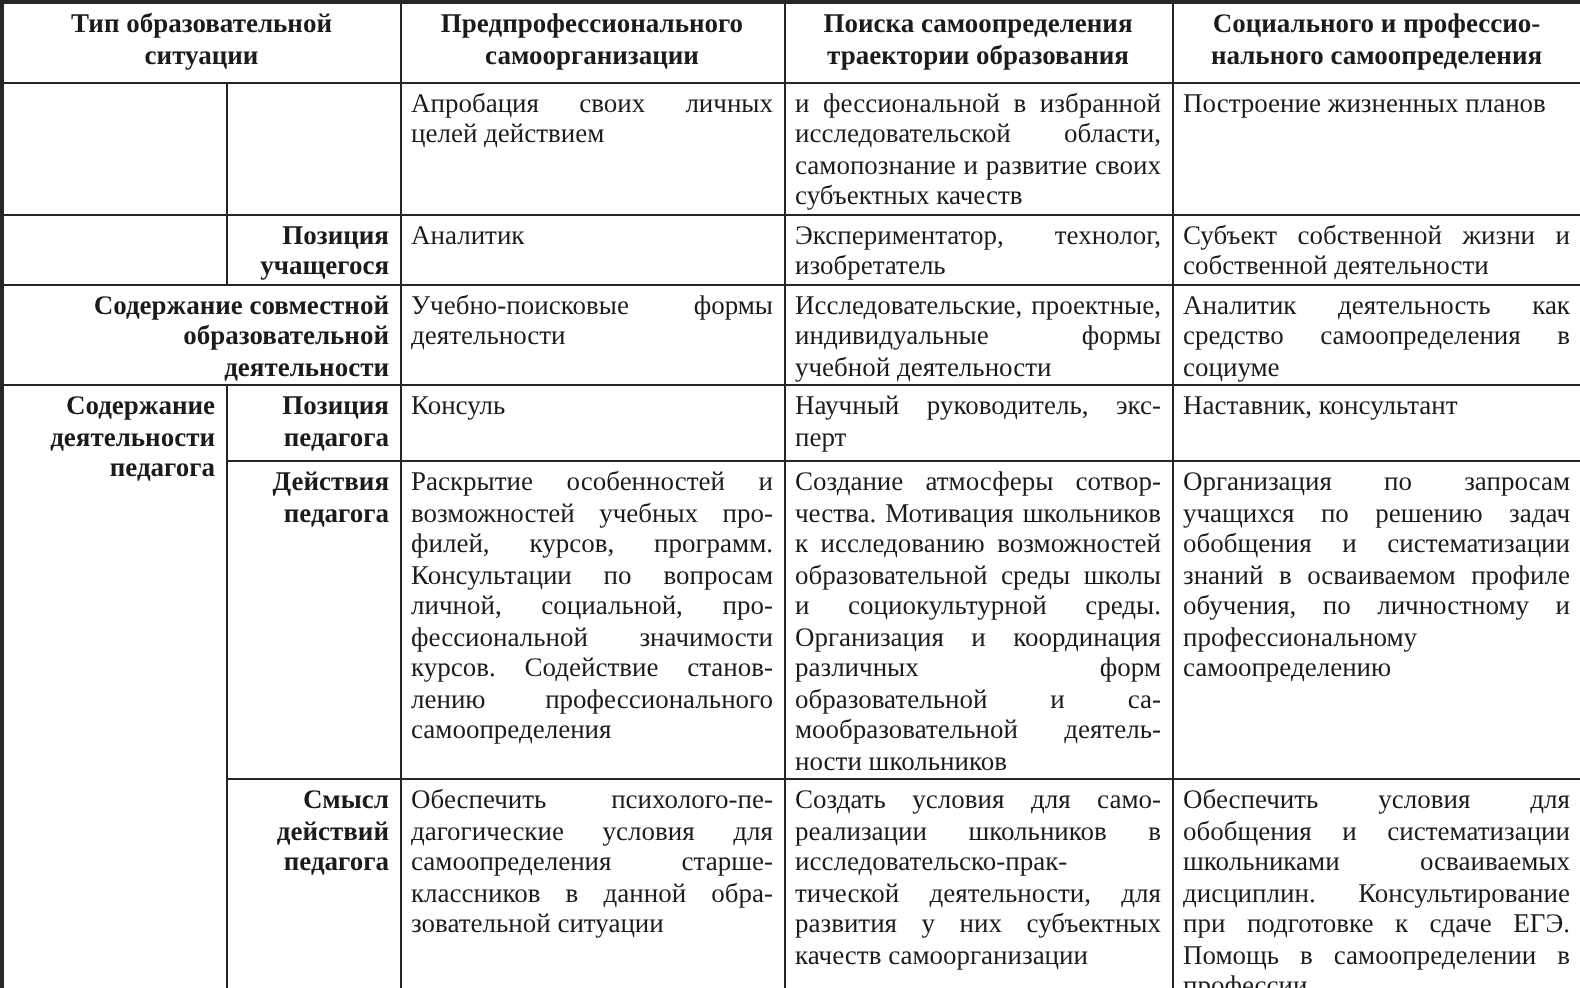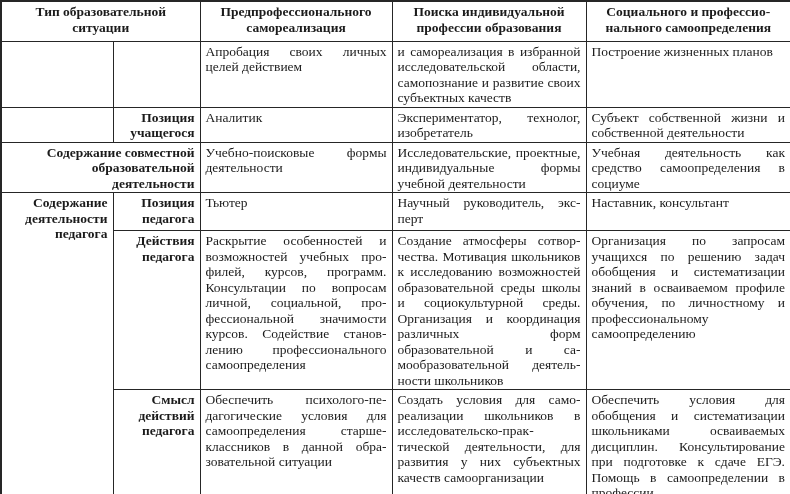--- a/index.html
+++ b/index.html
@@ -61,52 +61,52 @@
       <col style="width:112px">
       <col style="width:87px">
       <col style="width:192px">
       <col style="width:194px">
       <col style="width:205px">
     </colgroup>
 
     <tbody>
         <tr class="rh">
       <td class="hdr" colspan="2">Тип образовательной ситуации</td>
-      <td class="hdr">Предпрофессионального самореализация</td>
-      <td class="hdr">Поиска индивидуальной профессии образования</td>
+      <td class="hdr">Предпрофессионального самоорганизации</td>
+      <td class="hdr">Поиска самоопределения траектории образования</td>
       <td class="hdr">Социального и профессио­нального самоопределения</td>
     </tr>
 
     <tr class="r1">
       <td></td>
       <td></td>
       <td class="just">Апробация своих личных целей действием</td>
-      <td class="just">и самореализация в избран­ной исследовательской обла­сти, самопознание и развитие своих субъектных качеств</td>
+      <td class="just">и фессиональной в избран­ной исследовательской обла­сти, самопознание и развитие своих субъектных качеств</td>
       <td class="just">Построение жизненных пла­нов</td>
     </tr>
 
     <tr class="r2">
       <td></td>
       <td class="lbl">Позиция учащегося</td>
       <td class="just">Аналитик</td>
       <td class="just">Экспериментатор, технолог, изобретатель</td>
       <td class="just">Субъект собственной жизни и собственной деятельности</td>
     </tr>
 
     <tr class="r3">
       <td class="lbl" colspan="2">Содержание совместной образовательной деятельности</td>
       <td class="just">Учебно-поисковые формы деятельности</td>
       <td class="just">Исследовательские, проект­ные, индивидуальные фор­мы учебной деятельности</td>
-      <td class="just">Учебная деятельность как средство самоопределения в социуме</td>
+      <td class="just">Аналитик деятельность как средство самоопределения в социуме</td>
     </tr>
 
     <tr class="r4">
       <td class="lbl" rowspan="3">Содержание деятельности педагога</td>
       <td class="lbl">Позиция педагога</td>
-      <td class="just">Тьютер</td>
+      <td class="just">Консуль</td>
       <td class="just">Научный руководитель, экс­перт</td>
       <td class="just">Наставник, консультант</td>
     </tr>
 
     <tr class="r5">
       <td class="lbl">Действия педагога</td>
       <td class="just">Раскрытие особенностей и возможностей учебных про­филей, курсов, программ. Консультации по вопросам личной, социальной, про­фессиональной значимости курсов. Содействие станов­лению профессионального самоопределения</td>
       <td class="just">Создание атмосферы сотвор­чества. Мотивация школь­ников к исследованию воз­можностей образовательной среды школы и социокуль­турной среды. Организация и координация различных форм образовательной и са­мообразовательной деятель­ности школьников</td>
       <td class="just">Организация по запросам учащихся по решению задач обобщения и систематиза­ции знаний в осваиваемом профиле обучения, по лич­ностному и профессиональ­ному самоопределению</td>
     </tr>

